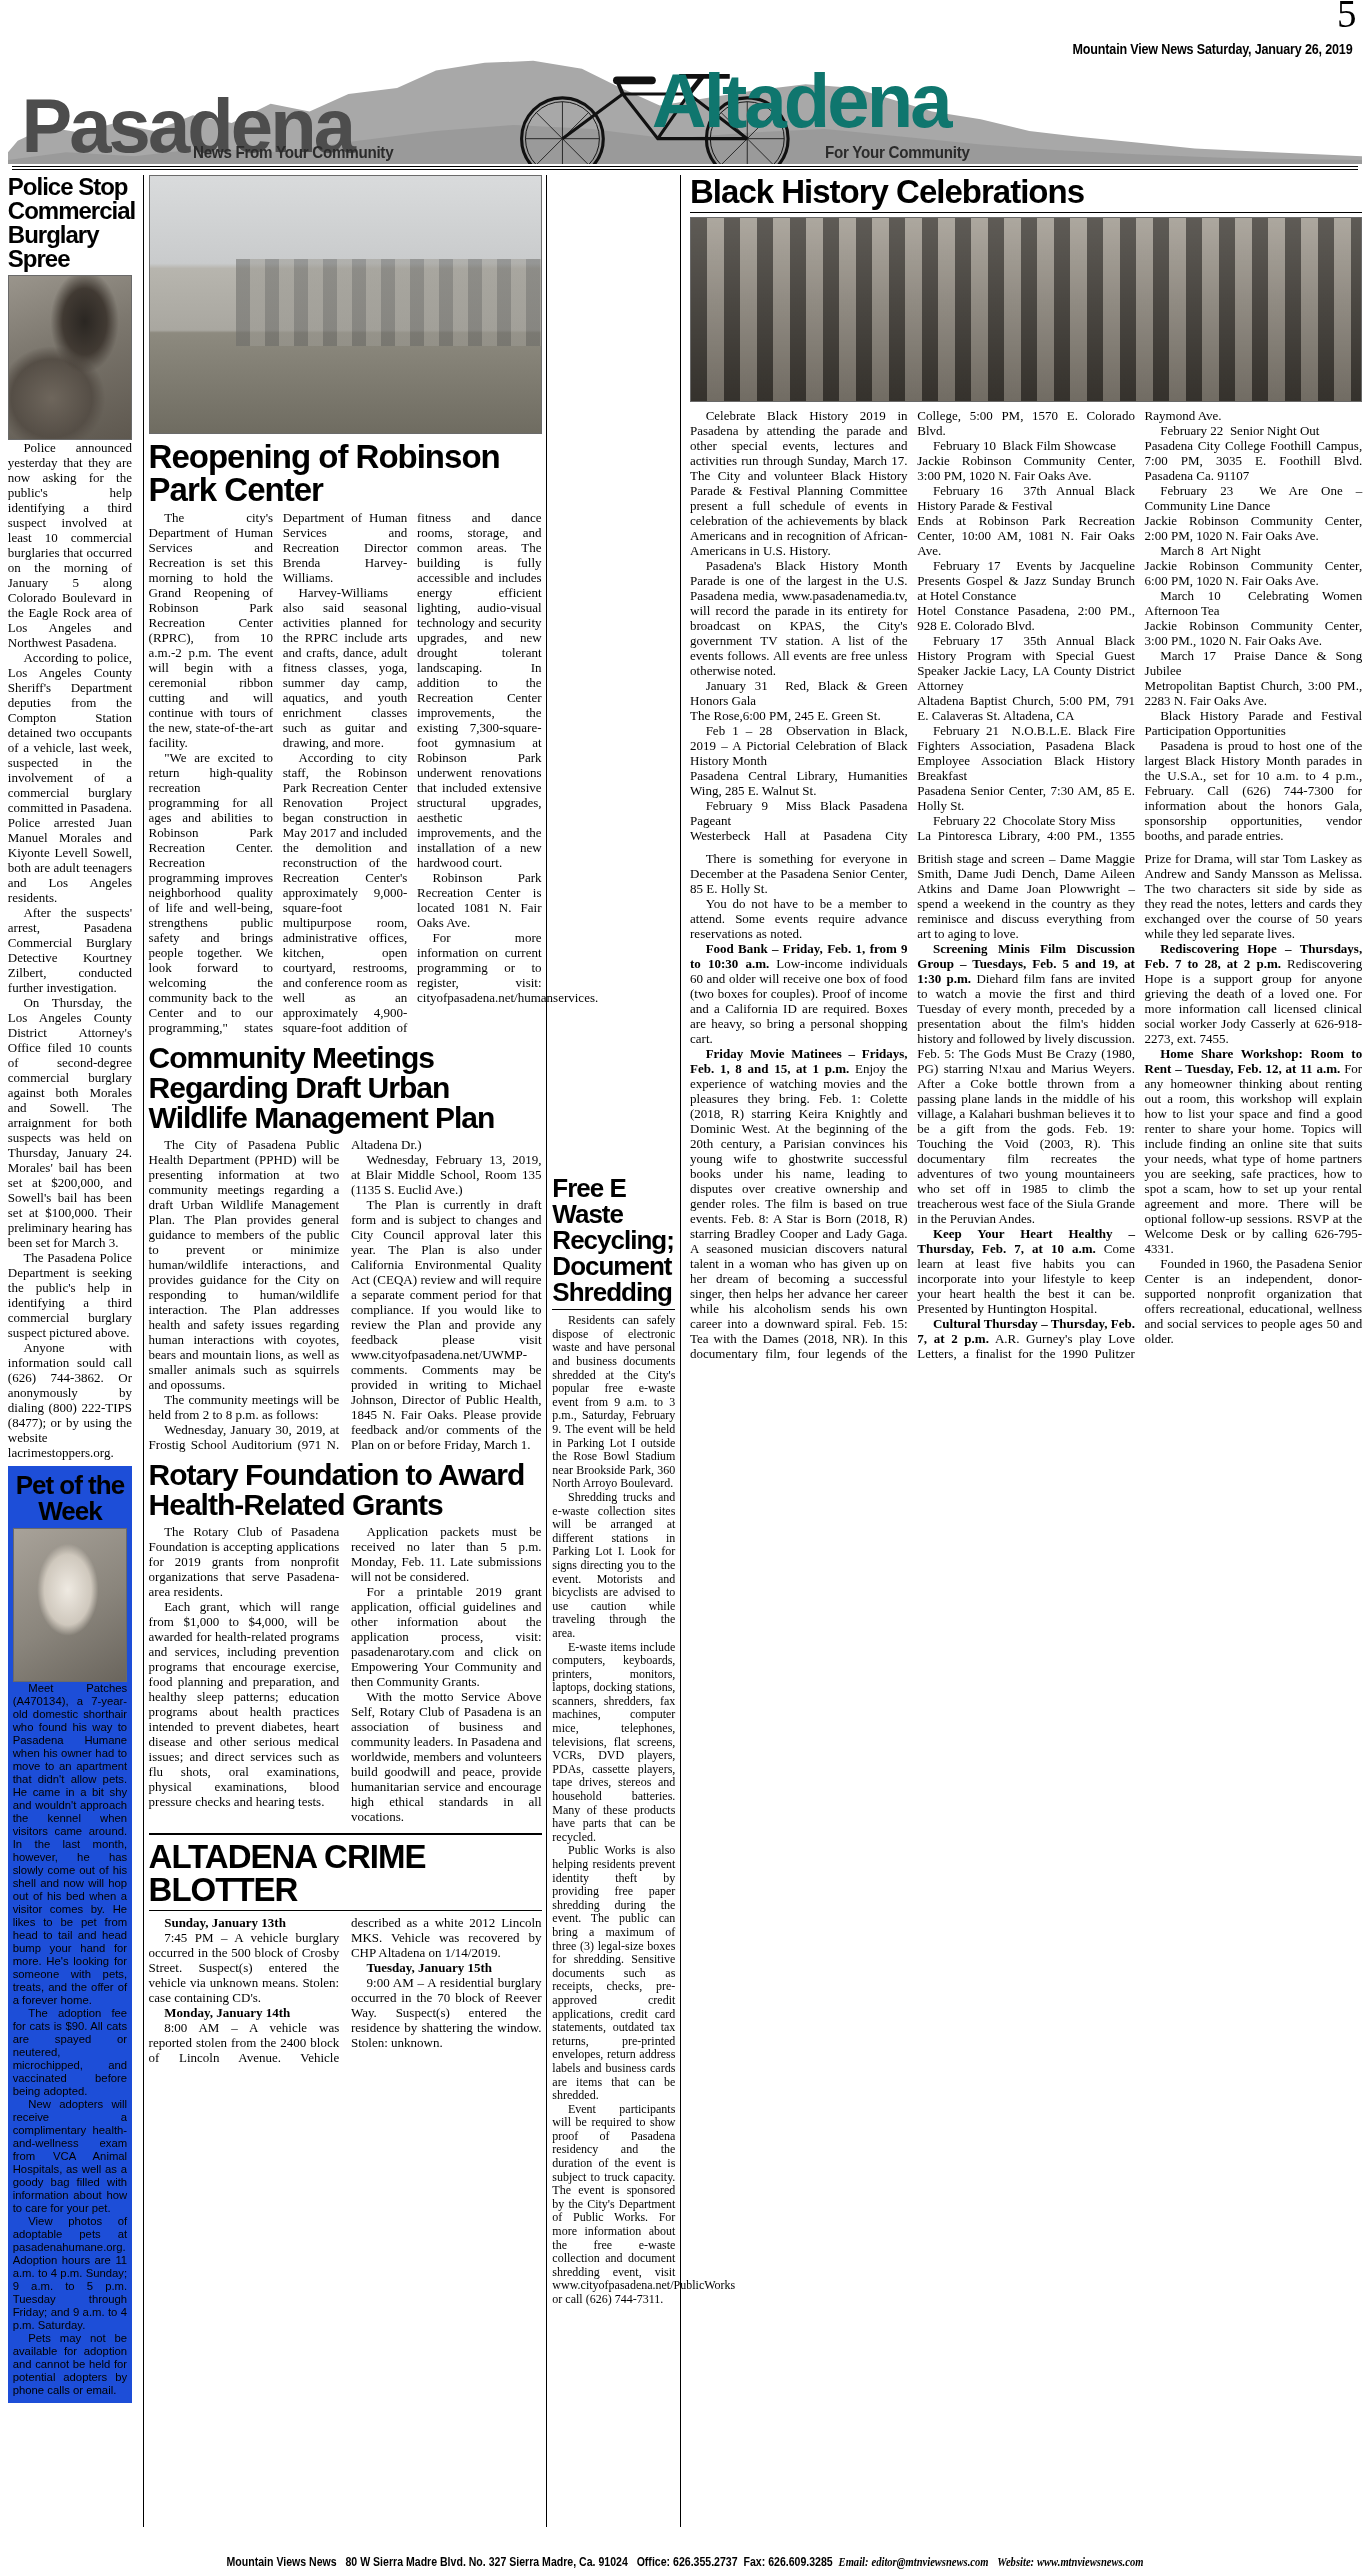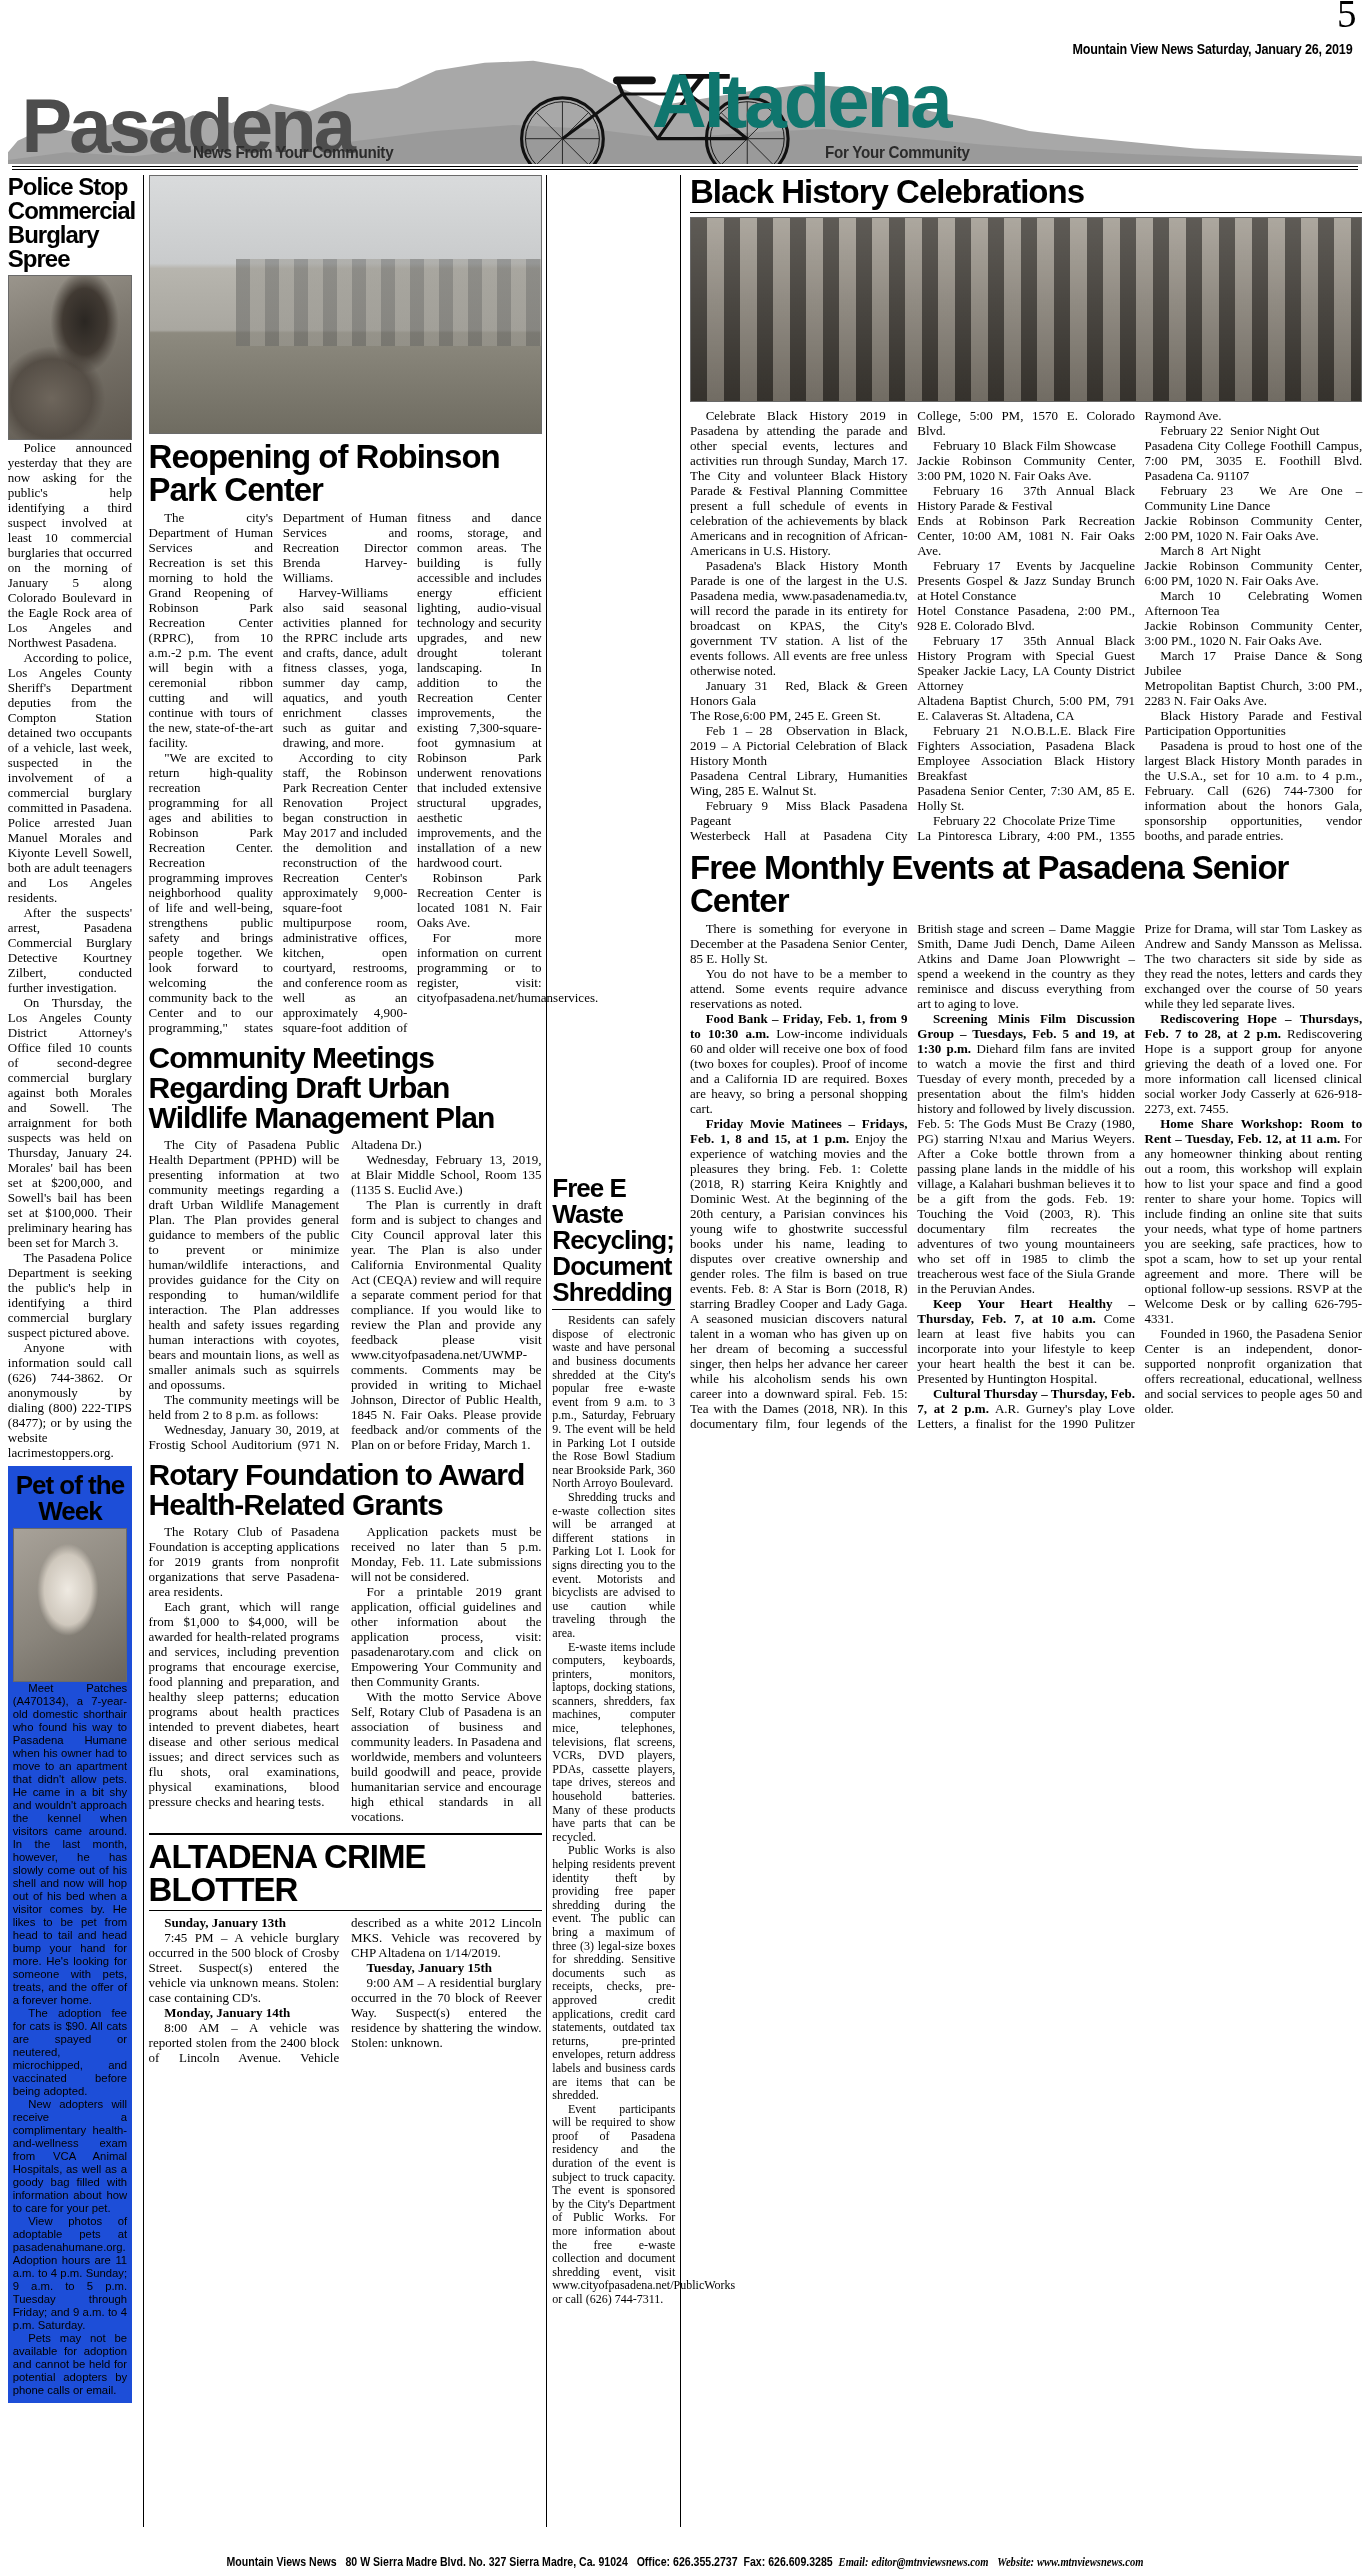--- a/index.html
+++ b/index.html
@@ -295,34 +295,33 @@
           <p class="body">Pasadena's Black History Month Parade is one of the largest in the U.S. Pasadena media, www.pasadenamedia.tv, will record the parade in its entirety for broadcast on KPAS, the City's government TV station. A list of the events follows.  All events are free unless otherwise noted.</p>
 
           <p class="body noind"><span>January 31</span>&nbsp;&nbsp;<span>Red, Black &amp; Green Honors Gala</span><br><span>The Rose,6:00 PM, 245 E. Green St.</span></p>
           <p class="body noind"><span>Feb 1 – 28</span>&nbsp;&nbsp;<span>Observation in Black, 2019 – A Pictorial Celebration of Black History Month</span><br><span>Pasadena Central Library, Humanities Wing, 285 E. Walnut St.</span></p>
           <p class="body noind"><span>February 9</span>&nbsp;&nbsp;<span>Miss Black Pasadena Pageant</span><br><span>Westerbeck Hall at Pasadena City College, 5:00 PM, 1570 E. Colorado Blvd.</span></p>
           <p class="body noind"><span>February 10</span>&nbsp;&nbsp;<span>Black Film Showcase</span><br><span>Jackie Robinson Community Center, 3:00 PM, 1020 N. Fair Oaks Ave.</span></p>
           <p class="body noind"><span>February 16</span>&nbsp;&nbsp;<span>37th Annual Black History Parade &amp; Festival</span><br><span>Ends at Robinson Park Recreation Center, 10:00 AM, 1081 N. Fair Oaks Ave.</span></p>
           <p class="body noind"><span>February 17</span>&nbsp;&nbsp;<span>Events by Jacqueline Presents Gospel &amp; Jazz Sunday Brunch at Hotel Constance</span><br><span>Hotel Constance Pasadena, 2:00 PM., 928 E. Colorado Blvd.</span></p>
           <p class="body noind"><span>February 17</span>&nbsp;&nbsp;<span>35th Annual Black History Program with Special Guest Speaker Jackie Lacy, LA County District Attorney</span><br><span>Altadena Baptist Church, 5:00 PM, 791 E. Calaveras St. Altadena, CA</span></p>
           <p class="body noind"><span>February 21</span>&nbsp;&nbsp;<span>N.O.B.L.E. Black Fire Fighters Association, Pasadena Black Employee Association Black History Breakfast</span><br><span>Pasadena Senior Center, 7:30 AM, 85 E. Holly St.</span></p>
-          <p class="body noind"><span>February 22</span>&nbsp;&nbsp;<span>Chocolate Prize Time</span><br><span>La Pintoresca Library, 4:00 PM., 1355 Raymond Ave.</span></p>
+          <p class="body noind"><span>February 22</span>&nbsp;&nbsp;<span>Chocolate Story Miss</span><br><span>La Pintoresca Library, 4:00 PM., 1355 Raymond Ave.</span></p>
           <p class="body noind"><span>February 22</span>&nbsp;&nbsp;<span>Senior Night Out</span><br><span>Pasadena City College Foothill Campus, 7:00 PM, 3035 E. Foothill Blvd. Pasadena Ca. 91107</span></p>
           <p class="body noind"><span>February 23</span>&nbsp;&nbsp;<span>We Are One – Community Line Dance</span><br><span>Jackie Robinson Community Center, 2:00 PM, 1020 N. Fair Oaks Ave.</span></p>
           <p class="body noind"><span>March 8</span>&nbsp;&nbsp;<span>Art Night</span><br><span>Jackie Robinson Community Center, 6:00 PM, 1020 N. Fair Oaks Ave.</span></p>
           <p class="body noind"><span>March 10</span>&nbsp;&nbsp;<span>Celebrating Women Afternoon Tea</span><br><span>Jackie Robinson Community Center, 3:00 PM., 1020 N. Fair Oaks Ave.</span></p>
           <p class="body noind"><span>March 17</span>&nbsp;&nbsp;<span>Praise Dance &amp; Song Jubilee</span><br><span>Metropolitan Baptist Church, 3:00 PM., 2283 N. Fair Oaks Ave.</span></p>
 
           <p class="body">Black History Parade and Festival Participation Opportunities</p>
           <p class="body noind">Pasadena is proud to host one of the largest Black History Month parades in the U.S.A., set for 10 a.m. to 4 p.m., February.  Call (626) 744-7300 for information about the honors Gala, sponsorship opportunities, vendor booths, and parade entries.</p>
         </div>
       </section>
 
       <section style="margin-top:7.8px">
-        <h1 class="hl hl-lg">Free Monthly Events at Pasadena Senior Center</h1>
         <div class="cols3">
           <p class="body">There is something for everyone in December at the Pasadena Senior Center, 85 E. Holly St.</p>
           <p class="body">You do not have to be a member to attend. Some events require advance reservations as noted.</p>
 
           <p class="body"><span class="bold">Food Bank – Friday, Feb. 1, from 9 to 10:30 a.m.</span> <span>Low-income individuals 60 and older will receive one box of food (two boxes for couples). Proof of income and a California ID are required. Boxes are heavy, so bring a personal shopping cart.</span></p>
           <p class="body"><span class="bold">Friday Movie Matinees – Fridays, Feb. 1, 8 and 15, at 1 p.m.</span> <span>Enjoy the experience of watching movies and the pleasures they bring. Feb. 1: Colette (2018, R) starring Keira Knightly and Dominic West. At the beginning of the 20th century, a Parisian convinces his young wife to ghostwrite successful books under his name, leading to disputes over creative ownership and gender roles. The film is based on true events. Feb. 8: A Star is Born (2018, R) starring Bradley Cooper and Lady Gaga. A seasoned musician discovers natural talent in a woman who has given up on her dream of becoming a successful singer, then helps her advance her career while his alcoholism sends his own career into a downward spiral. Feb. 15: Tea with the Dames (2018, NR). In this documentary film, four legends of the British stage and screen – Dame Maggie Smith, Dame Judi Dench, Dame Aileen Atkins and Dame Joan Plowwright – spend a weekend in the country as they reminisce and discuss everything from art to aging to love.</span></p>
           <p class="body"><span class="bold">Screening  Minis Film Discussion Group – Tuesdays, Feb. 5 and 19, at 1:30 p.m.</span> <span>Diehard film fans are invited to watch a movie the first and third Tuesday of every month, preceded by a presentation about the film's hidden history and followed by lively discussion. Feb. 5: The Gods Must Be Crazy (1980, PG) starring N!xau and Marius Weyers. After a Coke bottle thrown from a passing plane lands in the middle of his village, a Kalahari bushman believes it to be a gift from the gods. Feb. 19: Touching the Void (2003, R). This documentary film recreates the adventures of two young mountaineers who set off in 1985 to climb the treacherous west face of the Siula Grande in the Peruvian Andes.</span></p>
           <p class="body"><span class="bold">Keep Your Heart Healthy – Thursday, Feb. 7, at 10 a.m.</span> <span>Come learn at least five habits you can incorporate into your lifestyle to keep your heart health the best it can be. Presented by Huntington Hospital.</span></p>
           <p class="body"><span class="bold">Cultural  Thursday – Thursday, Feb. 7, at 2 p.m.</span> <span>A.R. Gurney's play Love Letters, a finalist for the 1990 Pulitzer Prize for Drama, will star Tom Laskey as Andrew and Sandy Mansson as Melissa. The two characters sit side by side as they read the notes, letters and cards they exchanged over the course of 50 years while they led separate lives.</span></p>
           <p class="body"><span class="bold">Rediscovering Hope – Thursdays, Feb. 7 to 28, at 2 p.m.</span> <span>Rediscovering Hope is a support group for anyone grieving the death of a loved one. For more information call licensed clinical social worker Jody Casserly at 626-918-2273, ext. 7455.</span></p>

